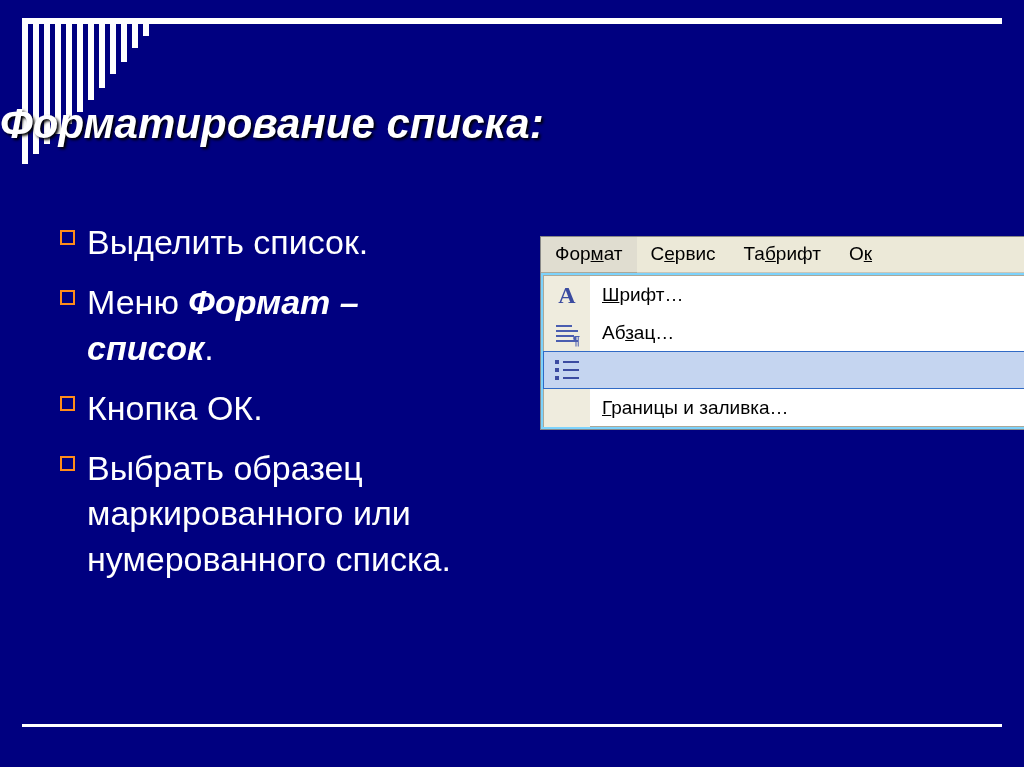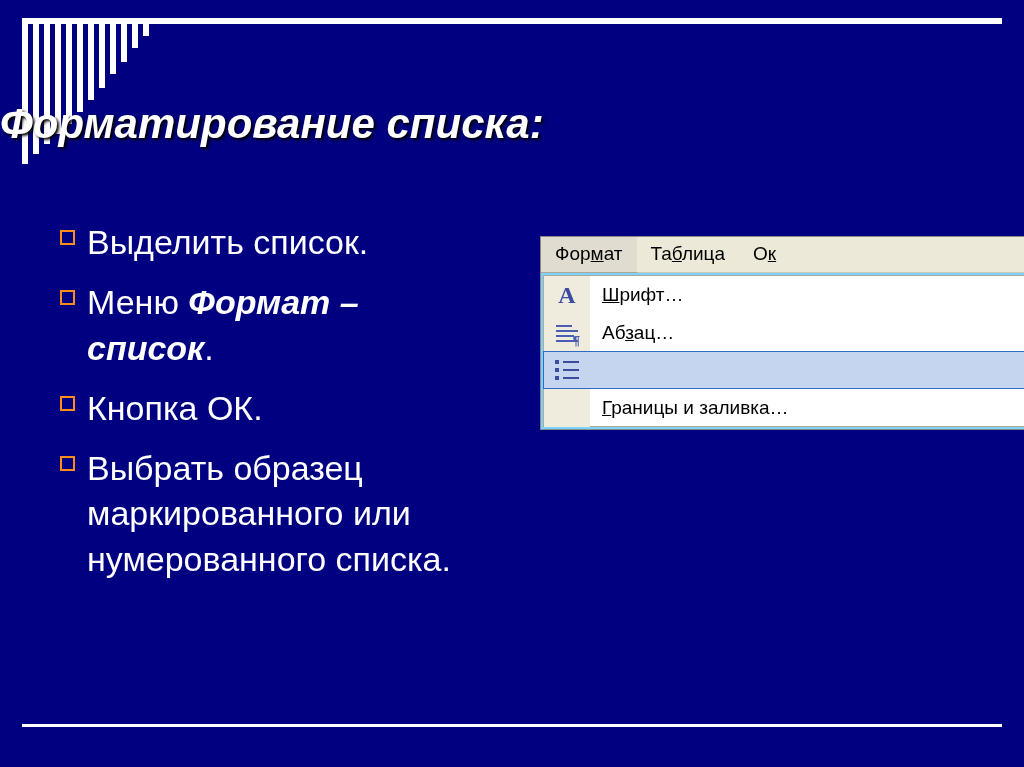--- a/index.html
+++ b/index.html
@@ -209,21 +209,24 @@
     <div class="bullet-text">Выбрать образец маркированного или нумерованного списка.</div>
   </div>
 </div>
 
 <div class="menu-shot">
   <div class="menubar">
     <div class="menubar-item active">
       <span>Фор</span><span class="ul">м</span><span>ат</span>
     </div>
     <div class="menubar-item">
-      <span>Та</span><span class="ul">б</span><span>лица</span>
+      <span>С</span><span class="ul">е</span><span>рвис</span>
+    </div>
+    <div class="menubar-item">
+      <span>Та</span><span class="ul">б</span><span>рифт</span>
     </div>
     <div class="menubar-item">
       <span>О</span><span class="ul">к</span><span></span>
     </div>
   </div>
 
   <div class="dropdown">
     <div style="flex:1">
       <div class="drop-row">
         <div class="drop-icon" style="background:#efecde">

